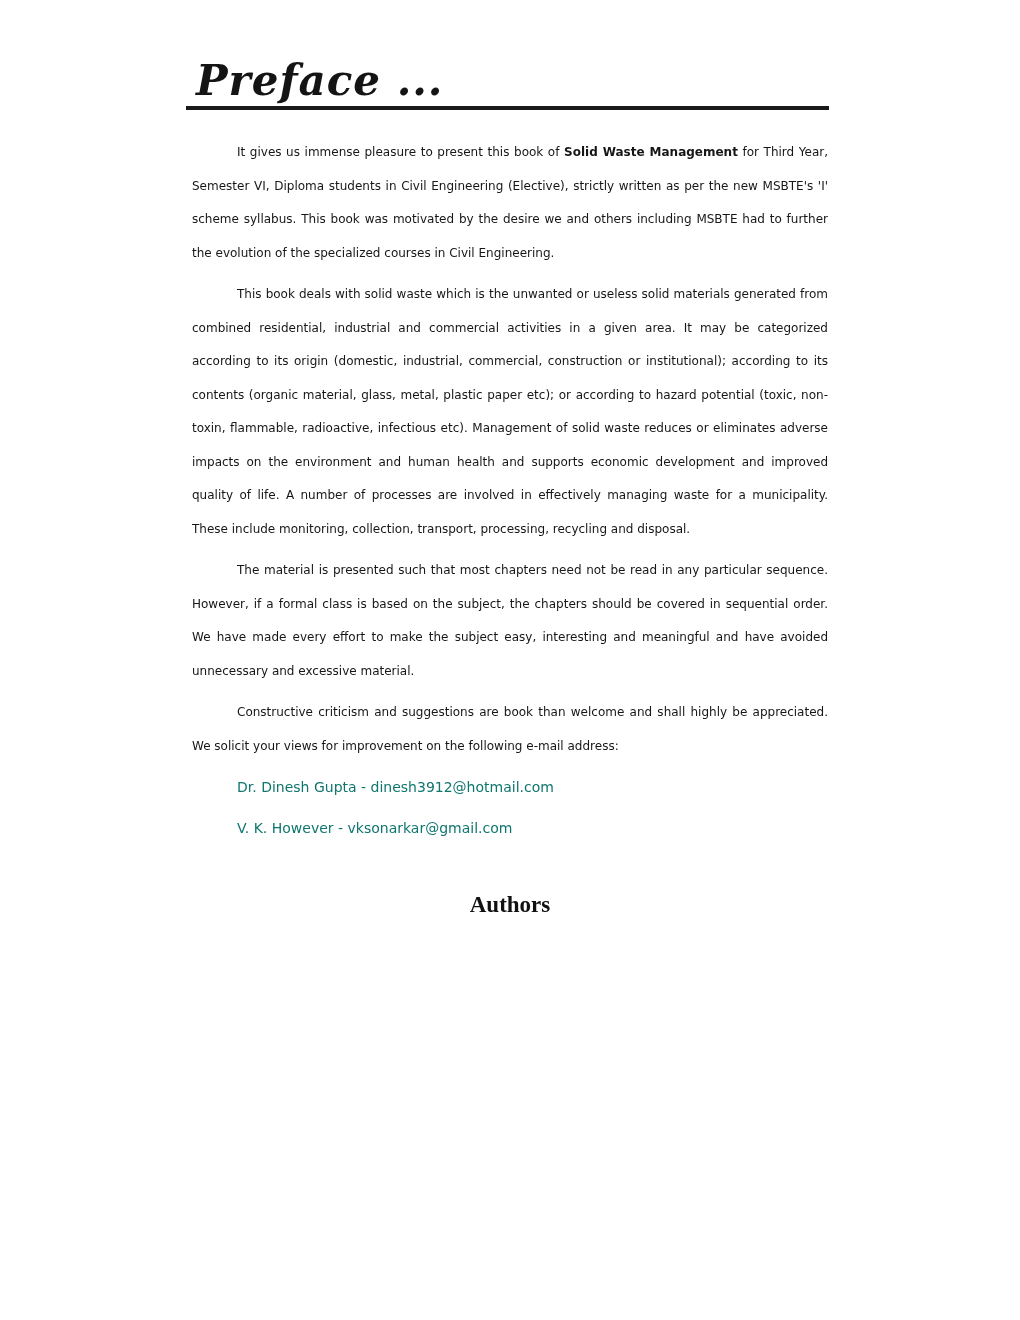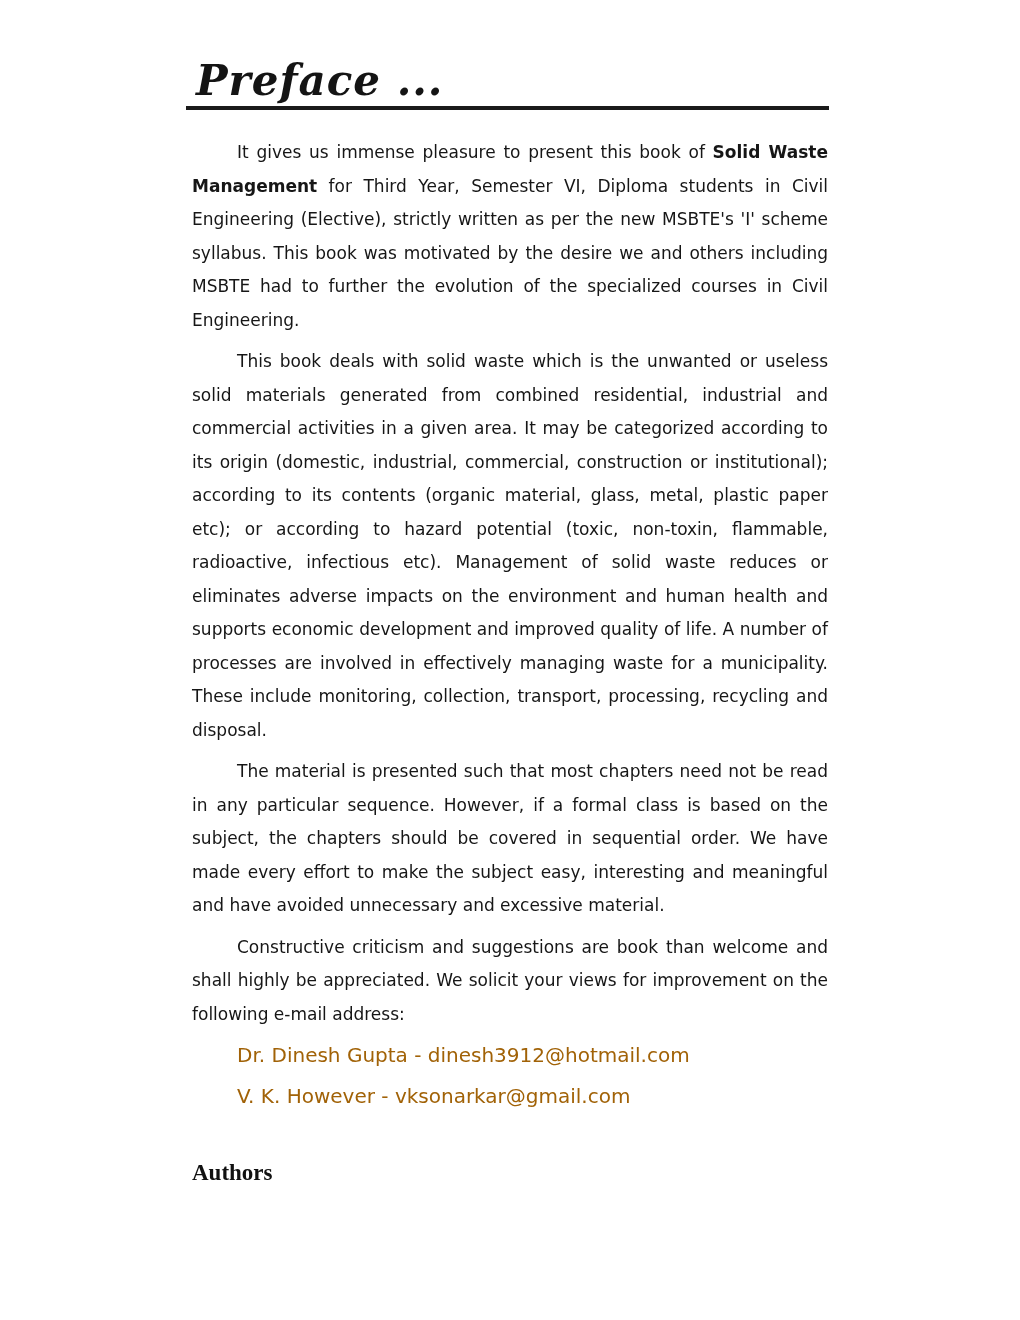--- a/index.html
+++ b/index.html
@@ -36,39 +36,39 @@
   .title-rule {
     height: 0;
     border-top: 4px solid #1a1a1a;
     margin-top: 2px;
   }
   .body-text {
     margin-top: 26px;
   }
   .body-par {
     margin: 0 0 8px 0;
-    font-size: 17px;
+    font-size: 12px;
     line-height: 33.5px;
     text-align: justify;
     text-indent: 45px;
     color: #161616;
   }
   .body-par .bold-run {
     font-weight: 700;
   }
   .contact-line {
     margin: 7px 0 0 0;
-    font-size: 20px;
+    font-size: 14px;
     line-height: 33.5px;
     text-indent: 45px;
-    color: #a16207;
+    color: #0f766e;
   }
   .signature {
     margin: 46px 0 0 0;
-    text-align: left;
+    text-align: center;
     font-family: "Liberation Serif", serif;
     font-weight: 700;
     font-size: 23px;
     line-height: 28px;
     color: #111111;
   }
 </style>
 </head>
 <body>
 

